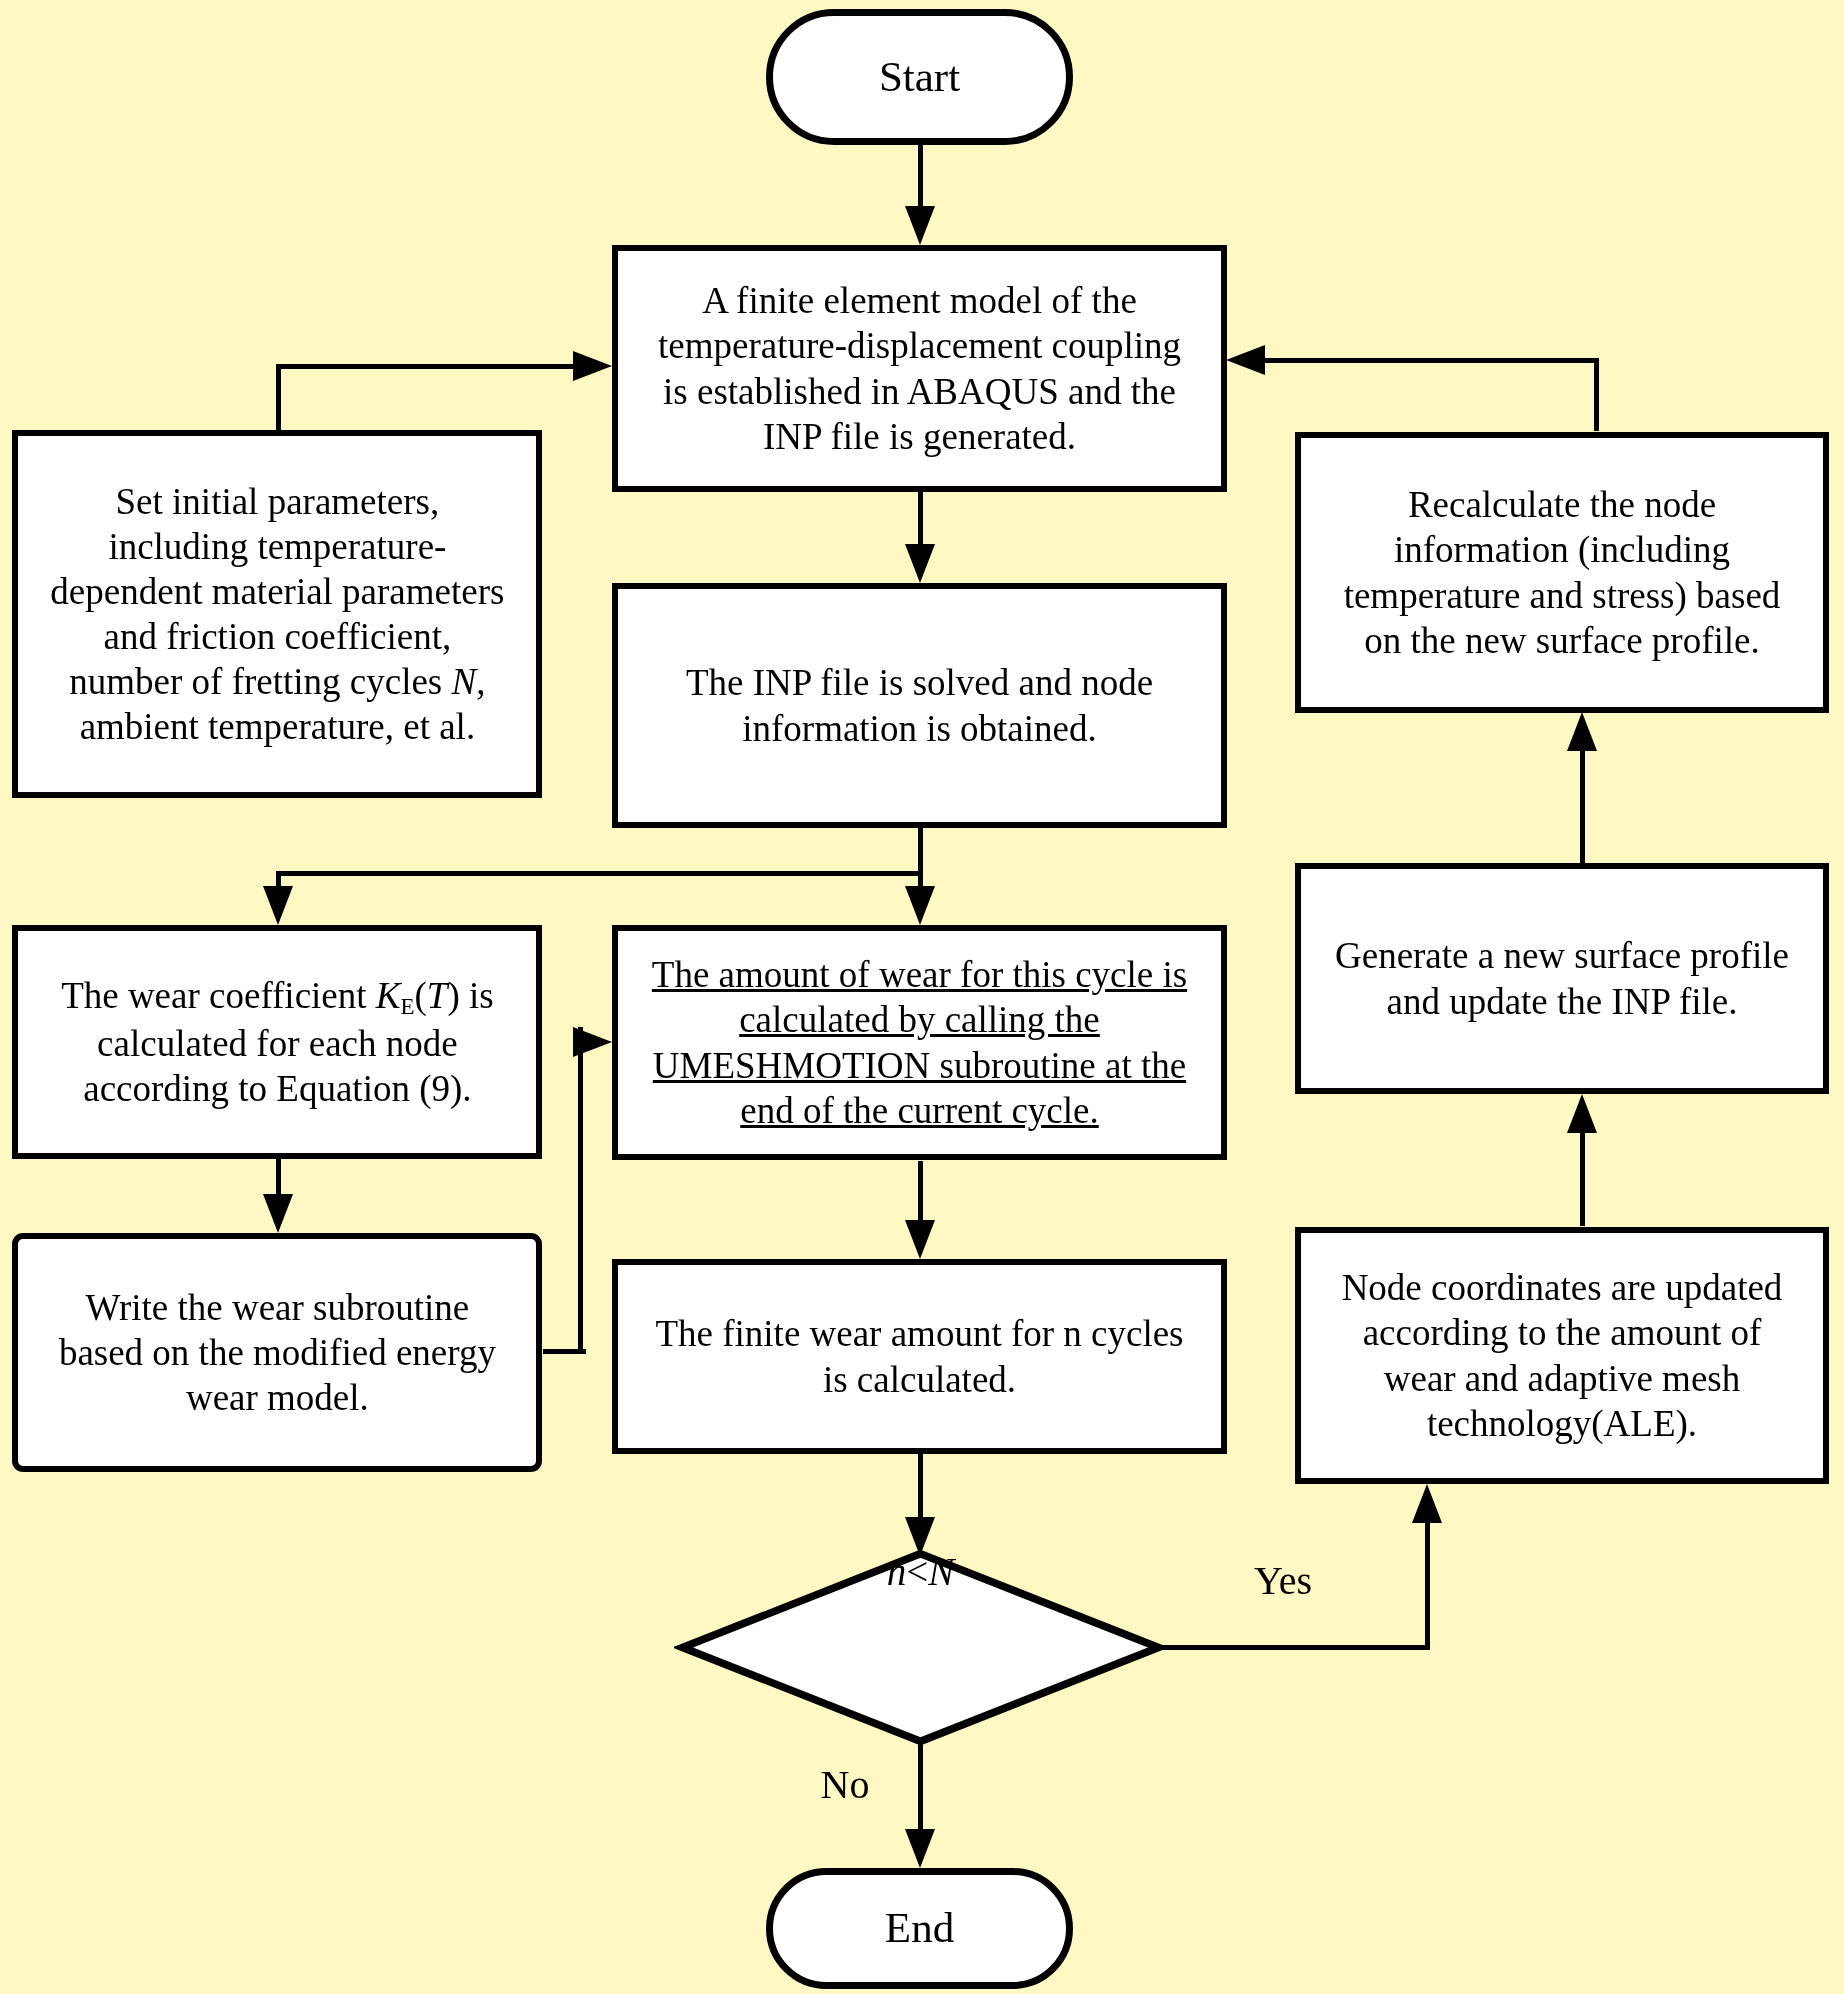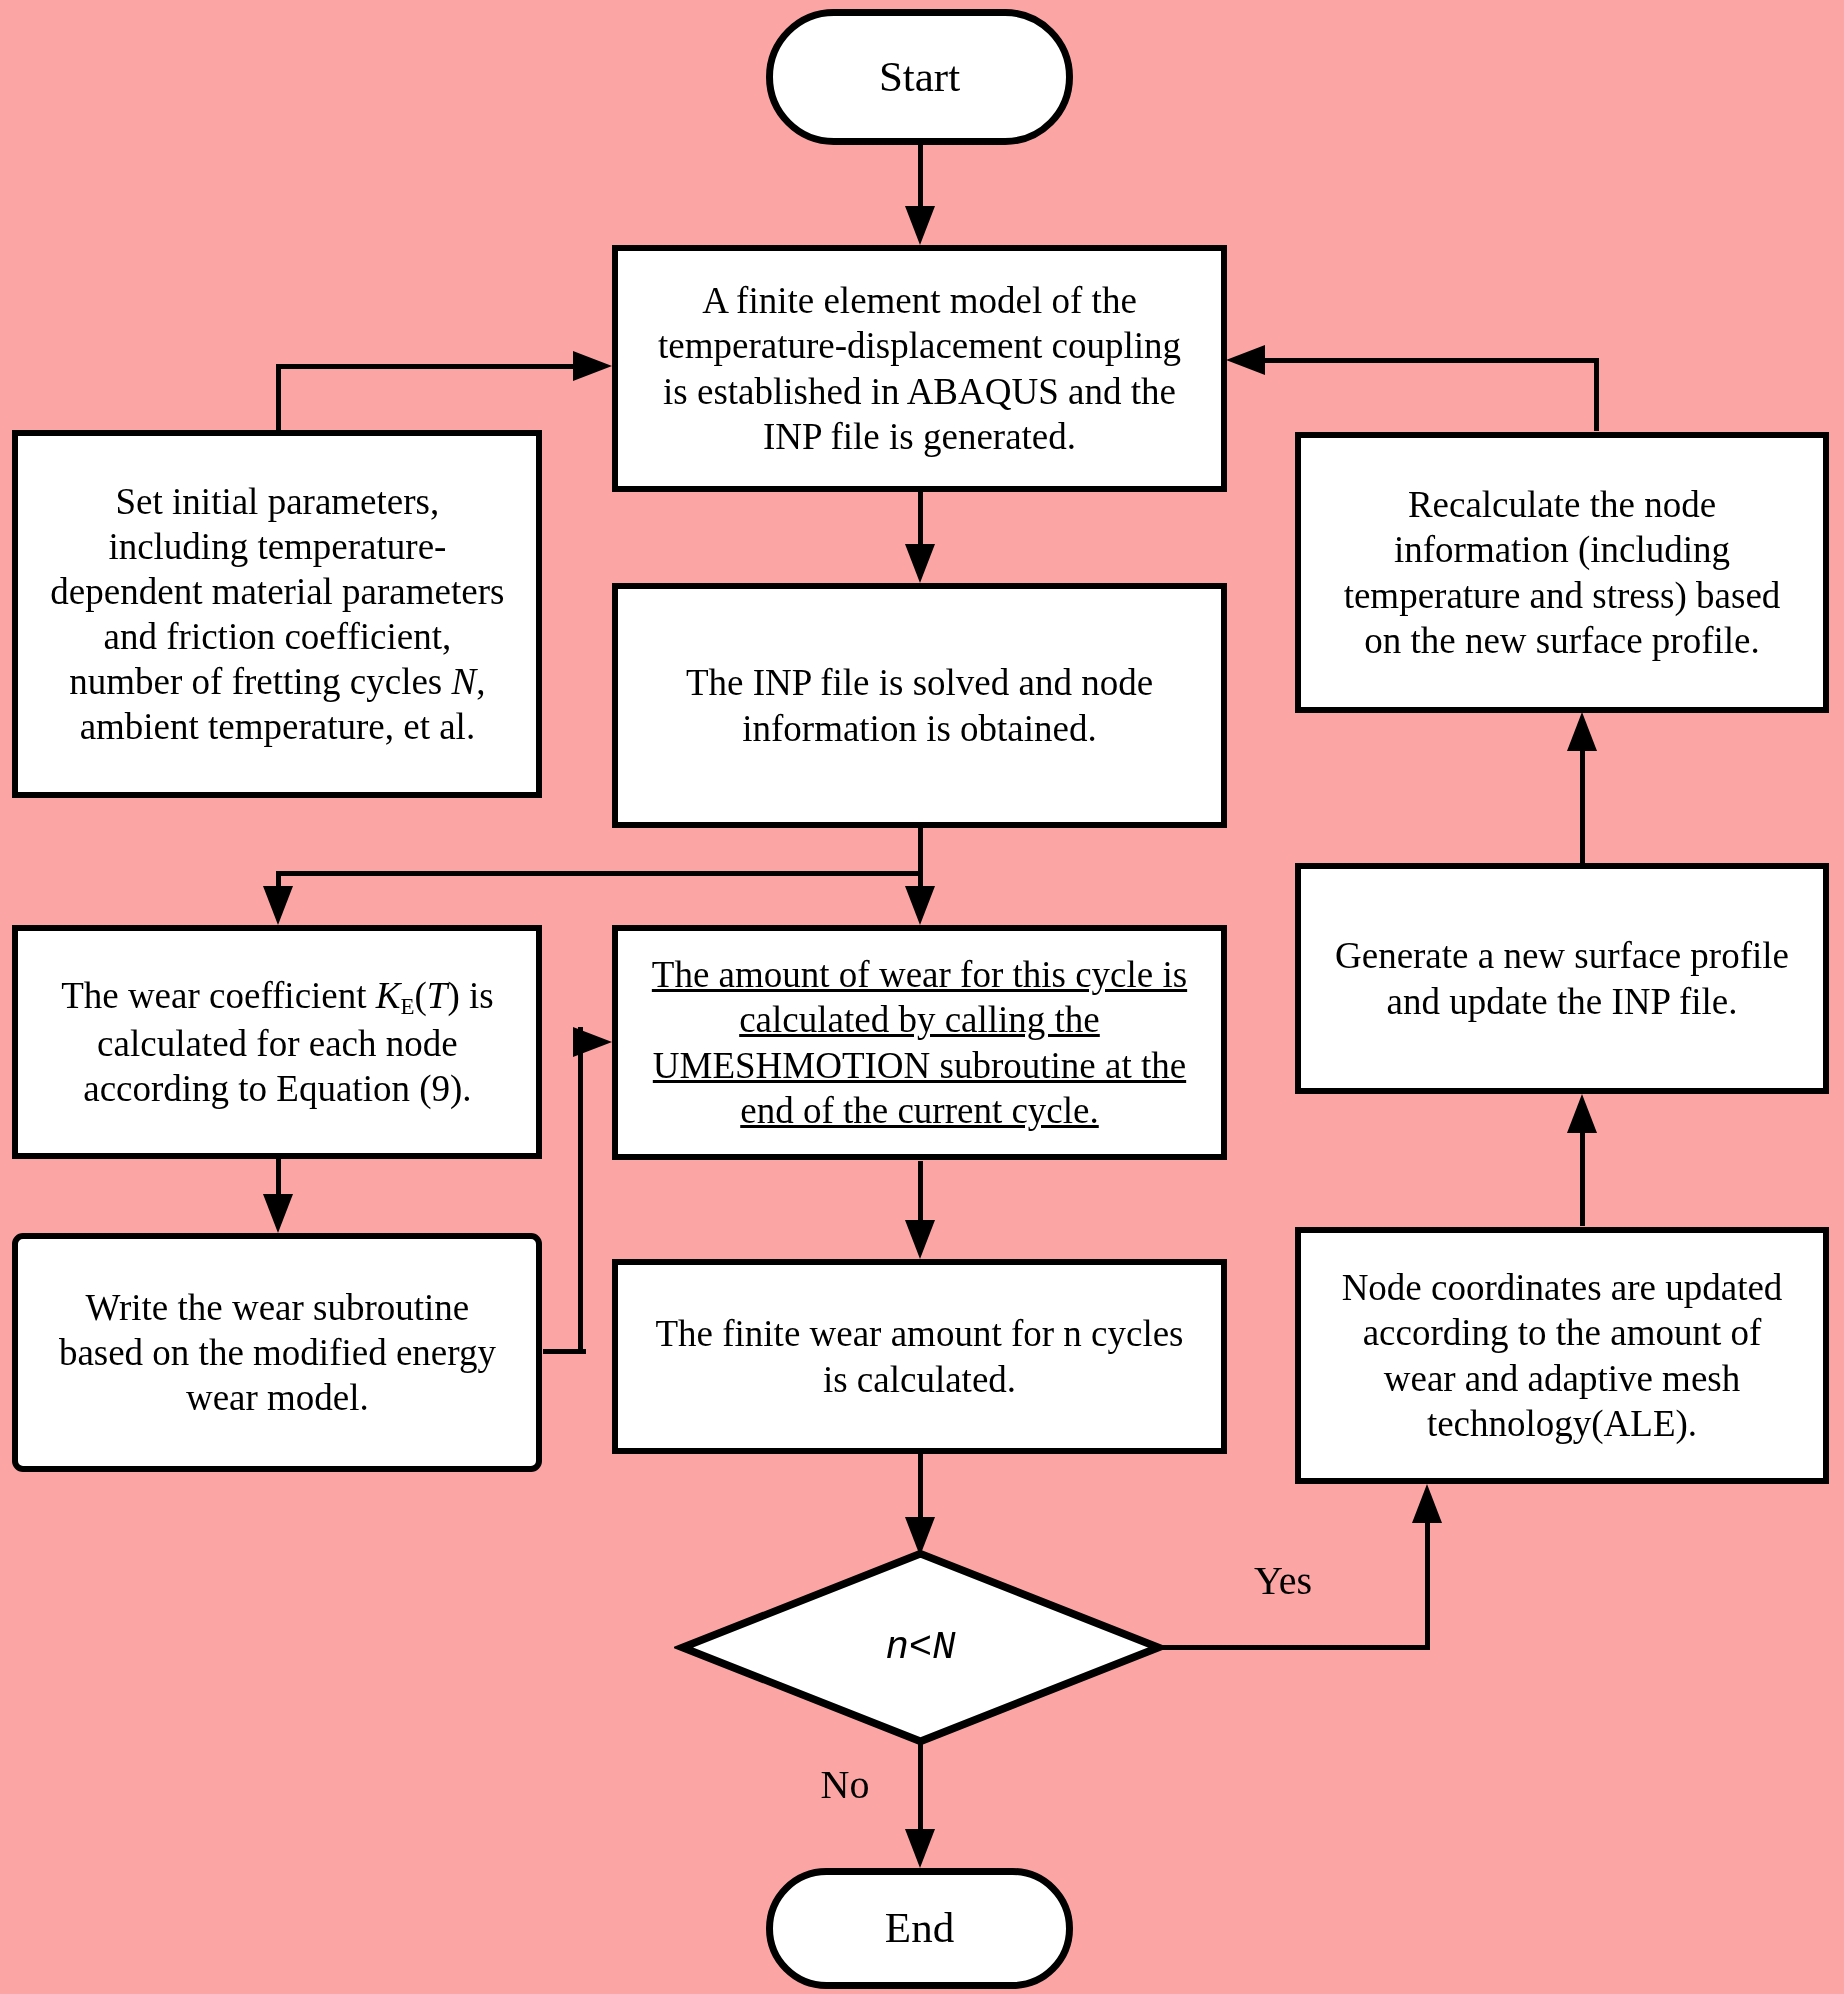--- a/index.html
+++ b/index.html
@@ -1,20 +1,20 @@
 <!DOCTYPE html>
 <html style="font-size:9.5px"><head>
 <meta charset="utf-8">
 <style>
   html,body{margin:0;padding:0;background:#ffffff;}
   #canvas{
     position:relative;
     width:1845px;
     height:1995px;
-    background:#fca5a5;
+    background:#fef9c3;
     font-family:"Liberation Serif", serif;
     color:#000;
   }
   .node{
     position:absolute;
     background:#fff;
     border:6px solid #000;
     box-sizing:border-box;
     display:flex;
     flex-direction:column;
@@ -43,23 +43,22 @@
   .edge-label{
     position:absolute;
     font-size:40px;
     line-height:1;
     text-align:center;
   }
   .diamond-wrap{position:absolute;left:674px;top:1549px;width:493px;height:197px;}
   .diamond-wrap svg{position:absolute;left:0;top:0;}
   .diamond-text{
     position:absolute;left:0;top:0;width:100%;height:100%;
-    display:flex;align-items:center;justify-content:center;
+    display:flex;align-items:flex-start;justify-content:center;
     font-size:39px;
-    font-family:Liberation Mono, monospace;
   }
 </style>
 </head>
 <body>
 
 <div id="canvas">
 
   <div class="node terminal" style="left:766px;top:9px;width:307px;height:136px;">
     <span>Start</span>
   </div>

